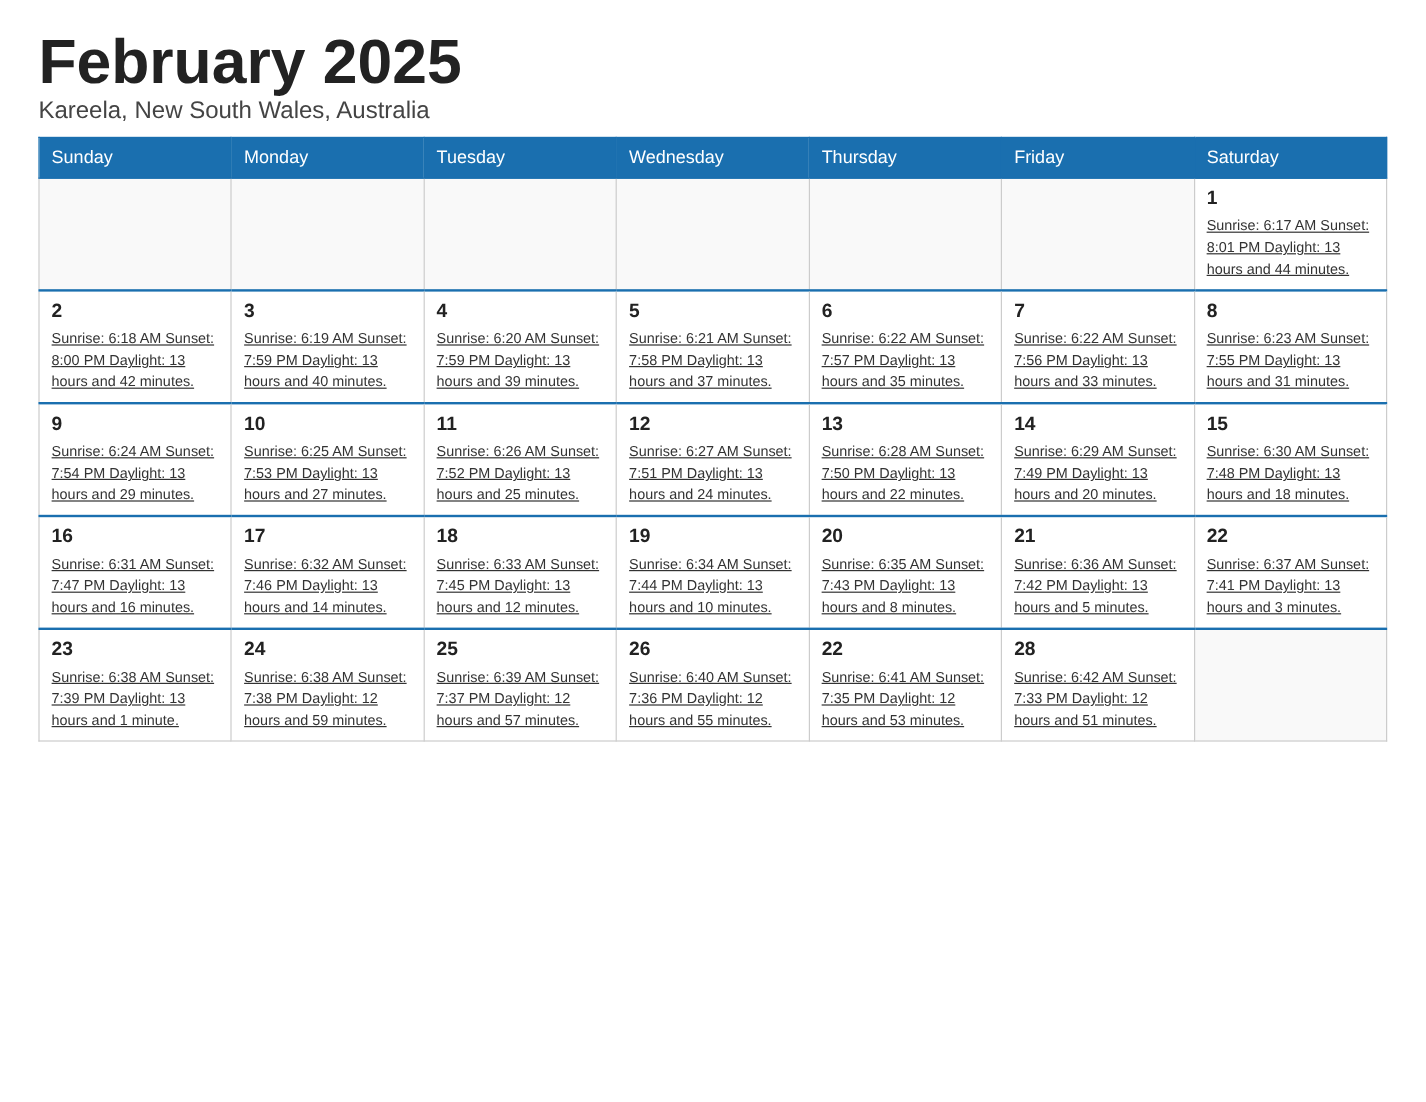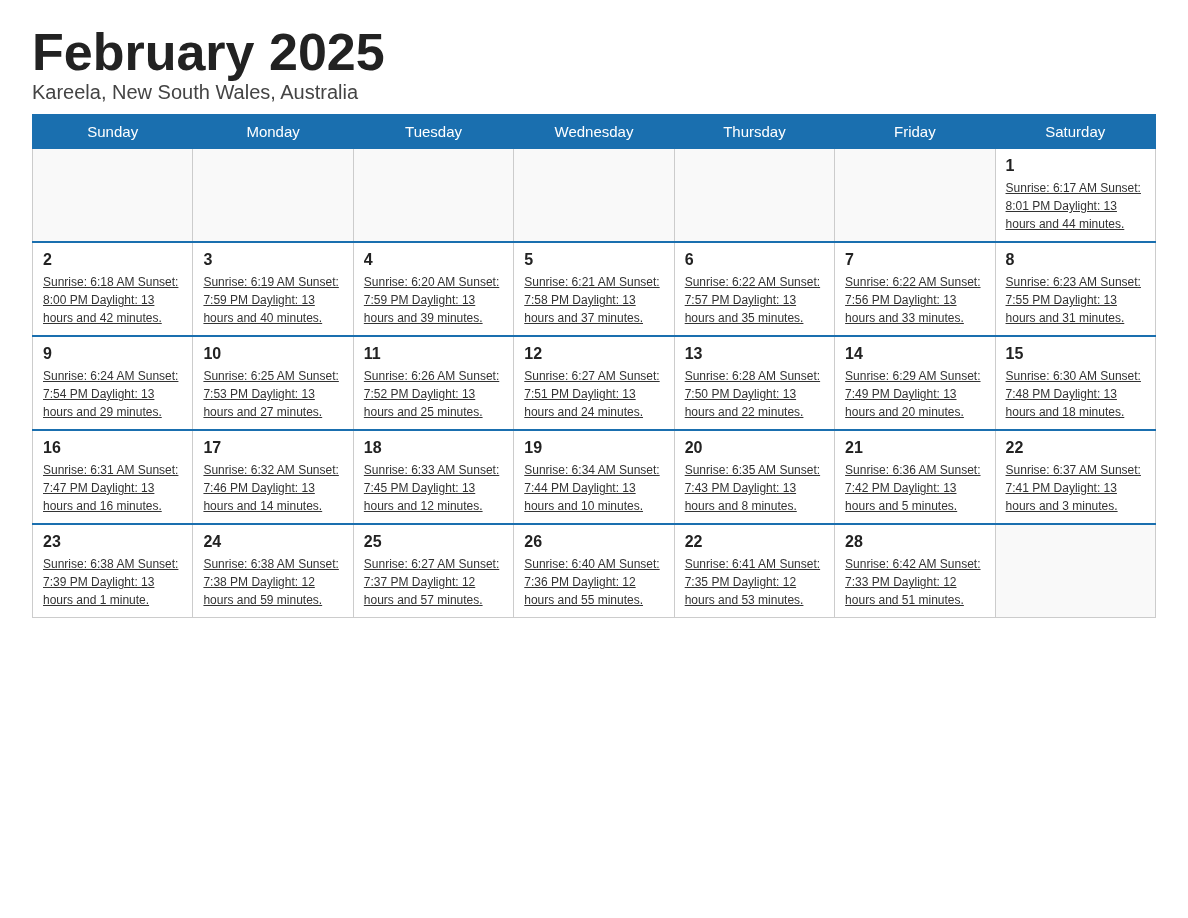--- a/index.html
+++ b/index.html
@@ -59,21 +59,21 @@
       width: 100%;
       border-collapse: collapse;
       margin-top: 8px;
     }
     .calendar-table th {
       background-color: #1a6faf;
       color: #fff;
       font-size: 15px;
       font-weight: normal;
       padding: 8px 10px;
-      text-align: center;
+      text-align: left;
       border: 1px solid #1a6faf;
     }
     .calendar-table td {
       vertical-align: top;
       padding: 8px 10px;
       border: 1px solid #ccc;
       font-size: 12.5px;
       min-height: 100px;
       width: calc(100% / 7);
     }
@@ -273,21 +273,21 @@
 Daylight: 13 hours and 1 minute.</div>
         </td>
         <td>
           <div class="day-number">24</div>
           <div class="day-info">Sunrise: 6:38 AM
 Sunset: 7:38 PM
 Daylight: 12 hours and 59 minutes.</div>
         </td>
         <td>
           <div class="day-number">25</div>
-          <div class="day-info">Sunrise: 6:27 AM
+          <div class="day-info">Sunrise: 6:39 AM
 Sunset: 7:37 PM
 Daylight: 12 hours and 57 minutes.</div>
         </td>
         <td>
           <div class="day-number">26</div>
           <div class="day-info">Sunrise: 6:40 AM
 Sunset: 7:36 PM
 Daylight: 12 hours and 55 minutes.</div>
         </td>
         <td>

